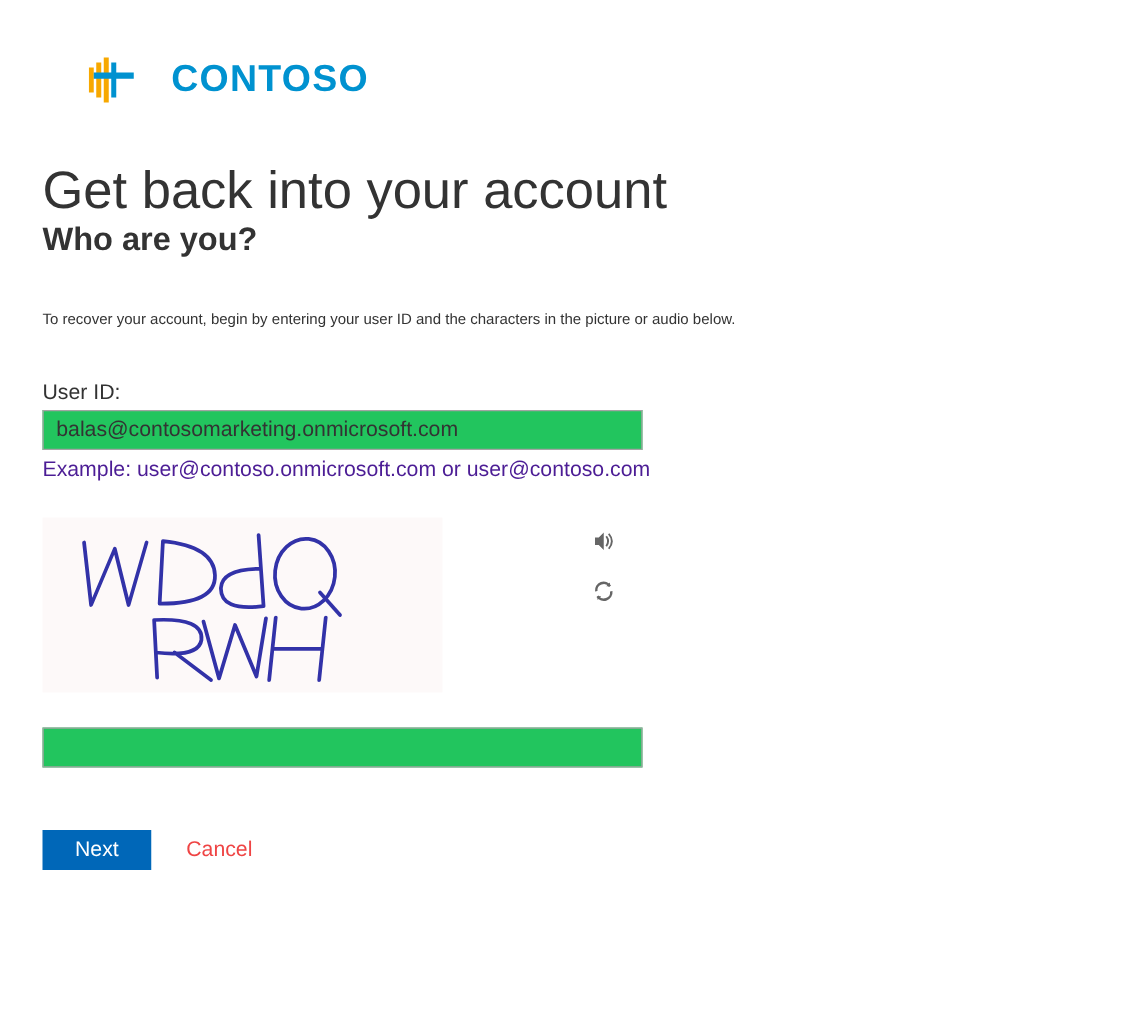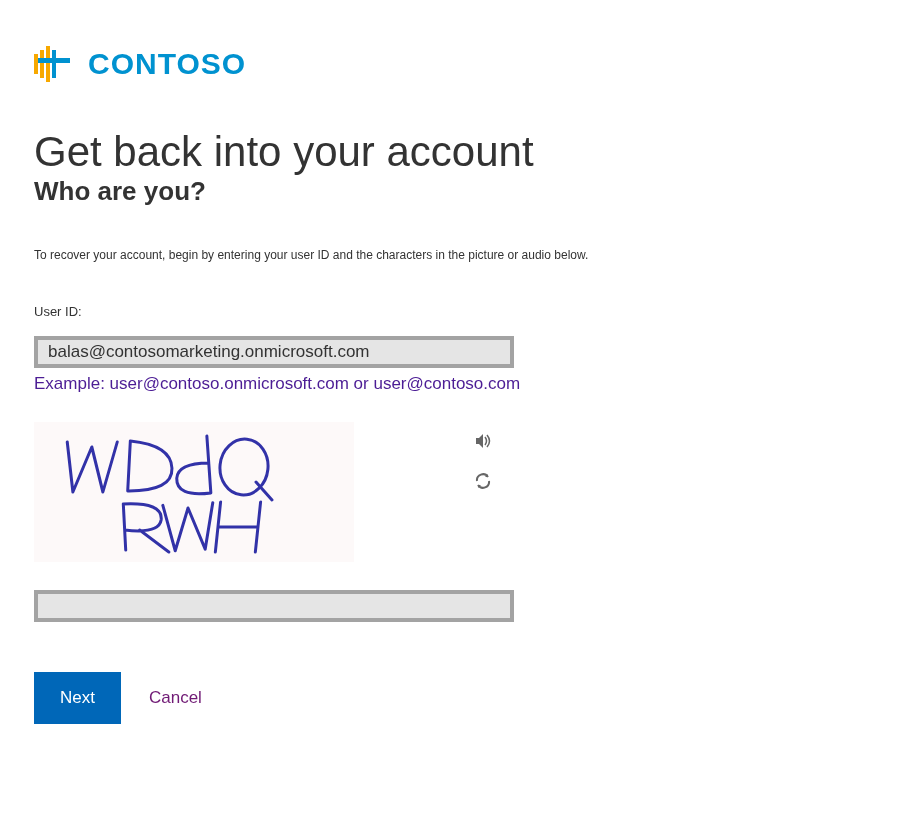--- a/index.html
+++ b/index.html
@@ -5,21 +5,21 @@
     * { box-sizing: border-box; margin: 0; padding: 0; }
     body {
       font-family: 'Segoe UI', Tahoma, sans-serif;
       background: #fff;
       color: #333;
       width: 897px;
       height: 819px;
       padding: 40px 34px;
       font-weight: 300;
     }
-    .logo-row { display: flex; align-items: center; gap: 14px; margin-bottom: 40px; }
+    .logo-row { display: flex; align-items: center; gap: 26px; margin-bottom: 40px; margin-left: 37px; }
     .logo-mark { width: 40px; height: 48px; position: relative; }
     .logo-text {
       color: #0092d0;
       font-size: 30px;
       font-weight: 600;
       letter-spacing: 1px;
     }
     h1 {
       font-size: 42px;
       font-weight: 300;
@@ -30,30 +30,30 @@
       font-weight: 700;
       color: #333;
       margin-bottom: 40px;
     }
     .instructions {
       font-size: 12px;
       color: #333;
       margin-bottom: 40px;
       line-height: 1.4;
     }
-    .field-label { font-size: 13px; color: #333; margin-bottom: 17px; display: block; }
+    .field-label { font-size: 17px; color: #333; margin-bottom: 4px; display: block; }
     .text-input {
       width: 480px;
       height: 32px;
       padding: 4px 10px;
       font-size: 17px;
       font-family: inherit;
-      border: 4px solid #a3a3a3;
+      border: 1px solid #a3a3a3;
       outline: none;
-      background: #e5e5e5;
+      background: #22c55e;
       color: #333;
       font-weight: 300;
     }
     .hint { font-size: 17px; color: #4c1d95; margin-top: 6px; }
     .userid-block { margin-bottom: 28px; }
     .captcha-row { display: flex; align-items: flex-start; gap: 120px; margin-bottom: 28px; }
     .captcha-img {
       width: 320px;
       height: 140px;
       background: #fdf9f9;
@@ -62,30 +62,30 @@
       justify-content: center;
     }
     .captcha-icons { display: flex; flex-direction: column; gap: 22px; padding-top: 10px; }
     .icon-btn { width: 18px; height: 18px; cursor: pointer; color: #666; }
     .captcha-input-block { margin-bottom: 50px; }
     .button-row { display: flex; align-items: center; gap: 28px; }
     .primary-btn {
       background: #0067b8;
       color: #fff;
       border: none;
-      padding: 16px 26px;
+      padding: 6px 26px;
       font-size: 17px;
       font-family: inherit;
       cursor: pointer;
       font-weight: 400;
     }
     .link-btn {
       background: none;
       border: none;
-      color: #701a75;
+      color: #ef4444;
       font-size: 17px;
       cursor: pointer;
       font-family: inherit;
       font-weight: 400;
     }
   </style>
 </head>
 <body>
 
 <div class="logo-row">

